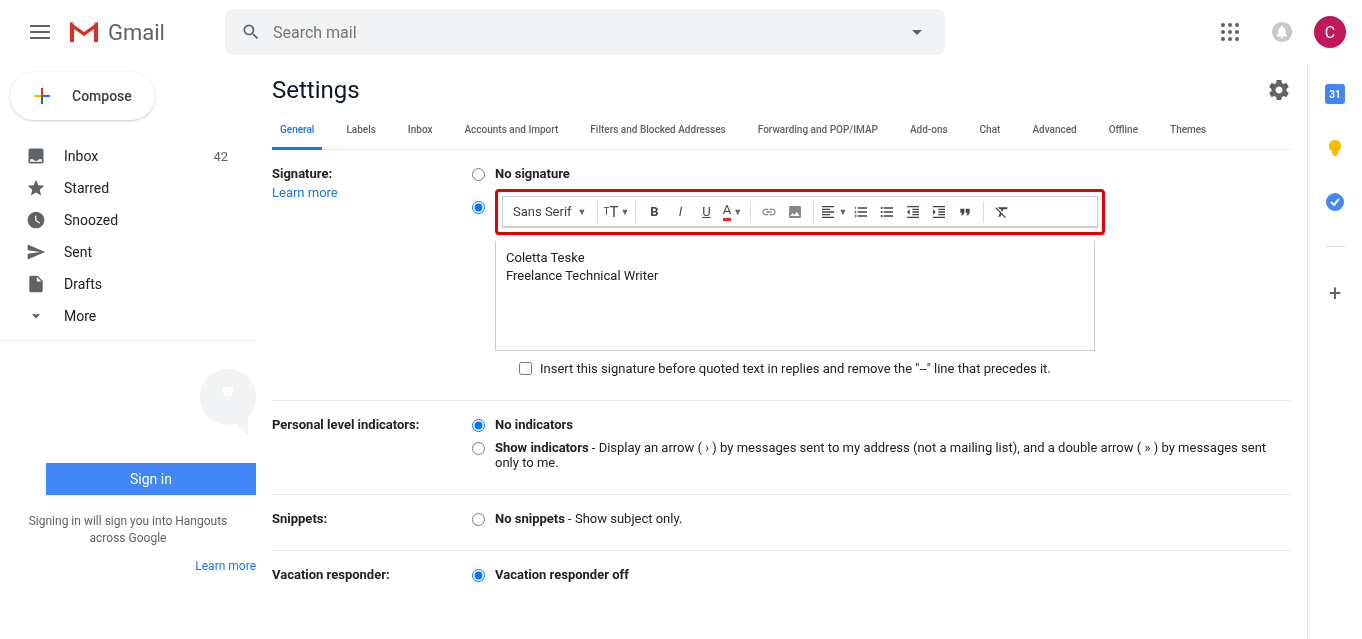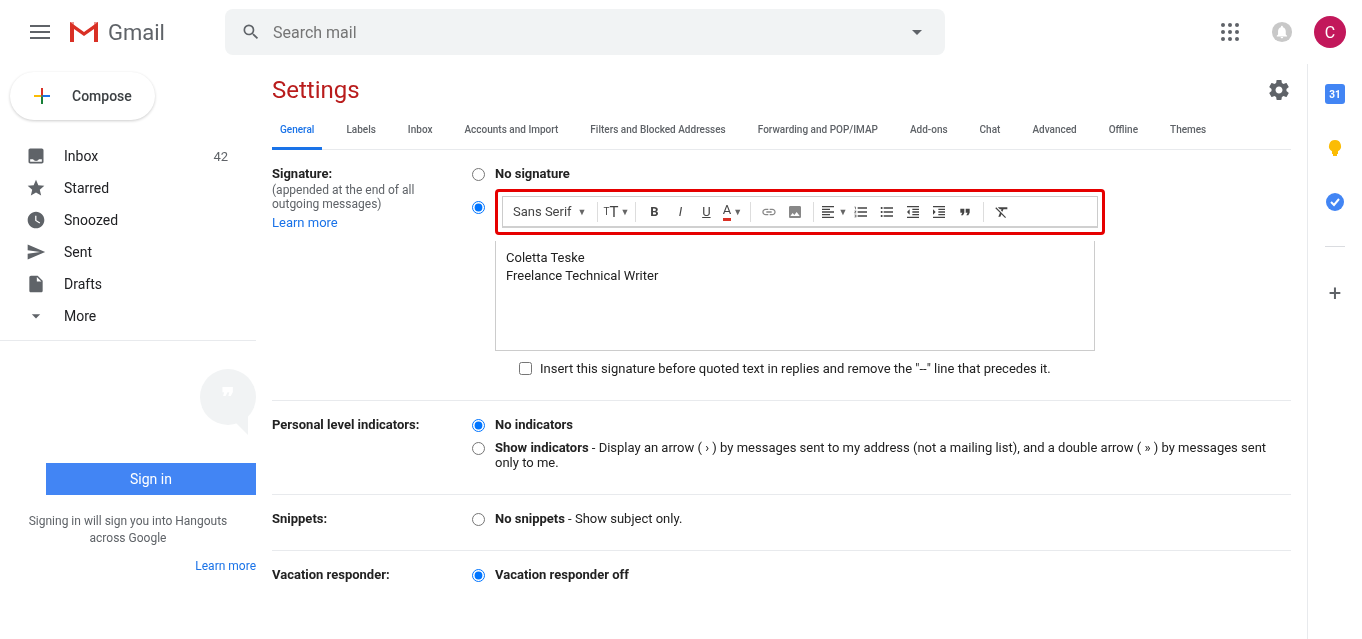--- a/index.html
+++ b/index.html
@@ -32,21 +32,21 @@
     .hangouts-area { padding: 20px 0 12px; display: flex; flex-direction: column; align-items: flex-end; flex: 1; gap: 8px; }
     .hangouts-bubble { width: 56px; height: 56px; background: #f1f3f4; border-radius: 50%; display: flex; align-items: center; justify-content: center; margin-bottom: 30px; position: relative; }
     .hangouts-bubble::after { content: ''; position: absolute; bottom: -10px; right: 8px; border: 10px solid transparent; border-top-color: #f1f3f4; border-right-color: #f1f3f4; }
     .quote-ico { color: #fff; font-size: 24px; font-weight: bold; }
     .signin-btn { width: 210px; height: 32px; background: #4285f4; color: #fff; border: none; font-size: 14px; cursor: pointer; margin-bottom: 10px; }
     .signin-text { font-size: 12px; color: #5f6368; text-align: center; line-height: 1.4; padding: 0 20px; }
     .learn-link { font-size: 12px; color: #1a73e8; margin-top: 4px; cursor: pointer; }
     
     .main { flex: 1; padding: 12px 16px 0 16px; overflow-y: auto; border-right: 1px solid #e8eaed; position: relative; }
     .settings-header { display: flex; align-items: center; margin-bottom: 8px; }
-    .settings-title { font-size: 24px; color: #b91c1c; flex: 1; }
+    .settings-title { font-size: 24px; color: #0f172a; flex: 1; }
     .gear { width: 24px; cursor: pointer; color: #5f6368; }
     
     .tabs-row { display: flex; flex-wrap: wrap; border-bottom: 1px solid #e8eaed; }
     .tab { padding: 12px 8px; font-size: 10px; color: #5f6368; cursor: pointer; margin-right: 16px; font-weight: 500; }
     .tab.active { color: #1a73e8; border-bottom: 3px solid #1a73e8; margin-bottom: -1px; }
     
     .setting-section { display: flex; padding: 16px 0; border-bottom: 1px solid #e8eaed; }
     .setting-section.last { border-bottom: none; }
     .setting-label-col { width: 200px; padding-right: 16px; }
     .setting-label { font-size: 13px; font-weight: bold; color: #222; }
@@ -223,21 +223,20 @@
       <div class="tab">Add-ons</div>
       <div class="tab">Chat</div>
       <div class="tab">Advanced</div>
       <div class="tab">Offline</div>
       <div class="tab">Themes</div>
     </div>
 
     <div class="setting-section">
       <div class="setting-label-col">
         <div class="setting-label">Signature:</div>
-        <div class="setting-sublabel">(appended at the end of all outgoing messages)</div>
         <a class="learn-more-inline">Learn more</a>
       </div>
       <div class="setting-value-col">
         <div class="radio-row">
           <input type="radio" name="sig" style="">
           <span class="radio-label">No signature</span>
         </div>
         <div class="radio-row align-top">
           <input type="radio" name="sig" checked="" style="margin-top: 12px;">
           <div>

